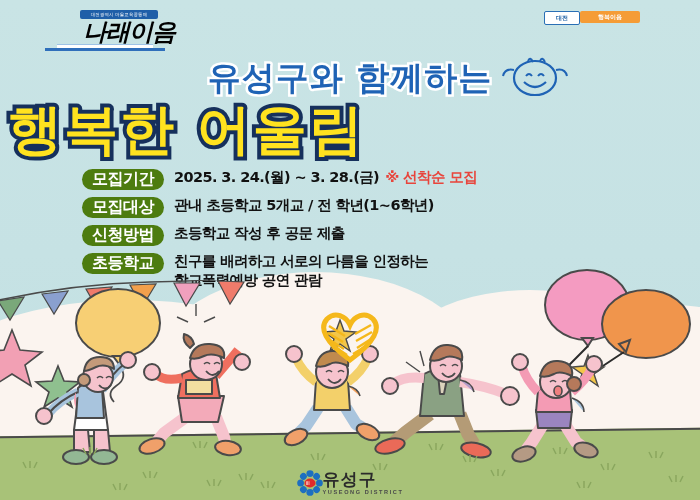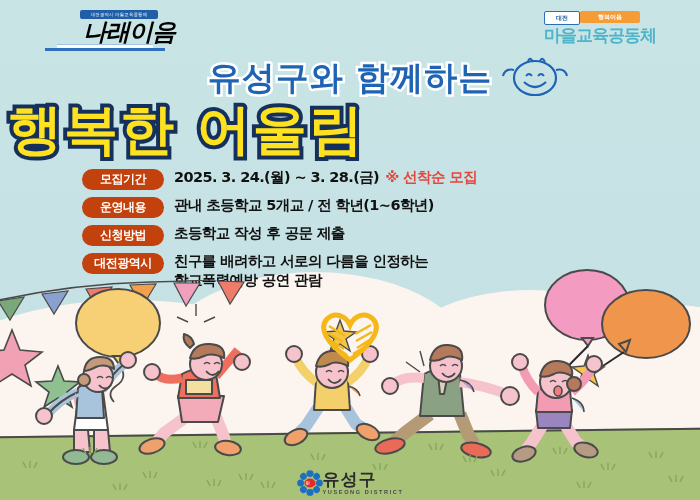--- a/index.html
+++ b/index.html
@@ -76,22 +76,22 @@
     position:absolute;left:8px;top:94px;width:700px;text-align:left;
     font-size:54px;font-weight:bold;letter-spacing:2px;color:#ffe21f;
     font-family:"DejaVu Sans",sans-serif;
     -webkit-text-stroke:8px #16305c;paint-order:stroke fill;
   }
   .smiley{position:absolute;left:500px;top:52px;width:70px;height:48px;}
   
   .info{position:absolute;left:82px;top:168px;width:600px;}
   .row{display:flex;align-items:flex-start;margin-bottom:6px;}
   .badge{
-    flex:0 0 auto;width:82px;height:21px;border-radius:11px;background:#c2410c;
-    color:#fff;font-size:12px;font-weight:bold;letter-spacing:-0.5px;
+    flex:0 0 auto;width:82px;height:21px;border-radius:11px;background:#4d7c0f;
+    color:#fff;font-size:16px;font-weight:bold;letter-spacing:-0.5px;
     display:flex;align-items:center;justify-content:center;
     font-family:Liberation Serif, serif;margin-top:1px;
   }
   .rtext{
     margin-left:10px;font-size:14.5px;font-weight:bold;color:#111;
     letter-spacing:-0.6px;line-height:19px;font-family:"DejaVu Sans",sans-serif;
     white-space:nowrap;
   }
   .rtext .note{color:#e8453c;margin-left:6px;}
   .rtext .l2{display:block;}
@@ -136,21 +136,20 @@
     <div class="ll-script">나래이음</div>
   </div>
 
   <div class="logo-right">
     <div class="lr-rib lr-rib1">
       <span>대전</span>
     </div>
     <div class="lr-rib lr-rib2">
       <span>행복이음</span>
     </div>
-    <div class="lr-word">마을교육공동체</div>
   </div>
 
   <div class="title1">
     <span class="inner">유성구와 함께하는</span>
   </div>
 
   <svg class="smiley" viewBox="0 0 70 48">
     <ellipse cx="35" cy="26" rx="21" ry="17" fill="none" stroke="#1f63b5" stroke-width="2.2"></ellipse>
     <path d="M26 24 q3 -4 6 0" fill="none" stroke="#1f63b5" stroke-width="2"></path>
     <path d="M38 24 q3 -4 6 0" fill="none" stroke="#1f63b5" stroke-width="2"></path>
@@ -168,35 +167,35 @@
   <div class="info">
 
     <div class="row">
       <div class="badge">모집기간</div>
       <div class="rtext">
         <span>2025. 3. 24.(월) ~ 3. 28.(금)</span><span class="note">※ 선착순 모집</span>
       </div>
     </div>
 
     <div class="row">
-      <div class="badge">운영내용</div>
+      <div class="badge">모집대상</div>
       <div class="rtext">
         <span>관내 초등학교 5개교 / 전 학년(1~6학년)</span>
       </div>
     </div>
 
     <div class="row">
       <div class="badge">신청방법</div>
       <div class="rtext">
         <span>초등학교 작성 후 공문 제출</span>
       </div>
     </div>
 
     <div class="row">
-      <div class="badge">대전광역시</div>
+      <div class="badge">초등학교</div>
       <div class="rtext">
         <span>친구를 배려하고 서로의 다름을 인정하는</span>
         <span class="l2">학교폭력예방 공연 관람</span>
       </div>
     </div>
 
   </div>
 
   <svg class="bunting" viewBox="0 0 300 50">
     <path d="M0 22 Q80 4 160 2 Q230 1 300 -6" fill="none" stroke="#4a4a4a" stroke-width="1.4"></path>

